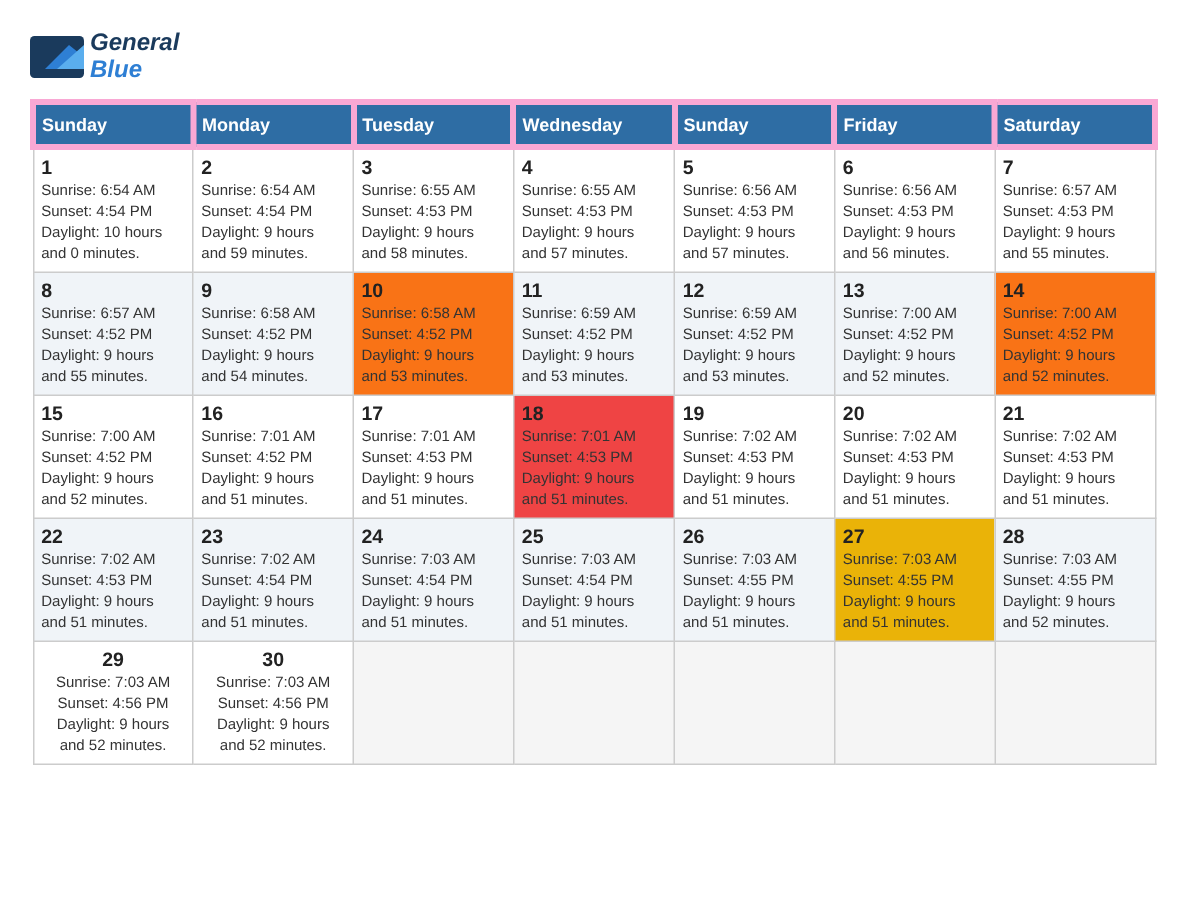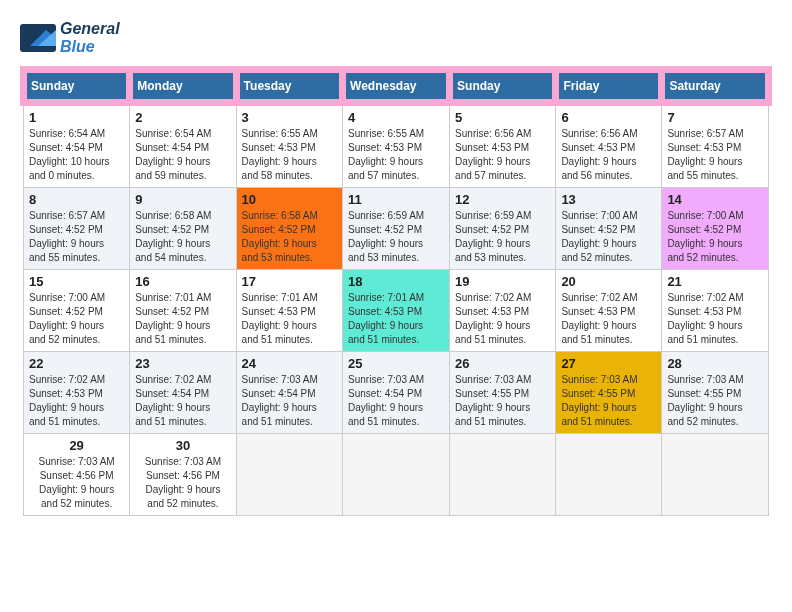--- a/index.html
+++ b/index.html
@@ -43,21 +43,21 @@
       border-collapse: collapse;
       font-size: 10px;
     }
     .calendar th {
       background: #2e6da4;
       color: #fff;
       padding: 6px 4px;
       text-align: left;
       font-size: 12px;
       font-weight: bold;
-      border: 7px solid #f9a8d4;
+      border: 4px solid #f9a8d4;
     }
     .calendar td {
       border: 1px solid #ccc;
       vertical-align: top;
       padding: 4px 5px;
       width: 108px;
       min-height: 80px;
       background: #fff;
     }
     .calendar tr:nth-child(even) td {
@@ -171,39 +171,39 @@
           <div class="day-info">Sunrise: 6:59 AM<br>Sunset: 4:52 PM<br>Daylight: 9 hours<br>and 53 minutes.</div>
         </td>
         <td class="has-data" style="background: rgb(240, 244, 248); margin-left: 40px;">
           <span class="day-num">12</span>
           <div class="day-info">Sunrise: 6:59 AM<br>Sunset: 4:52 PM<br>Daylight: 9 hours<br>and 53 minutes.</div>
         </td>
         <td class="has-data" style="background: rgb(240, 244, 248);">
           <span class="day-num">13</span>
           <div class="day-info">Sunrise: 7:00 AM<br>Sunset: 4:52 PM<br>Daylight: 9 hours<br>and 52 minutes.</div>
         </td>
-        <td class="has-data" style="background: #f0abfc;">
+        <td class="has-data" style="background: #f97316;">
           <span class="day-num">14</span>
           <div class="day-info">Sunrise: 7:00 AM<br>Sunset: 4:52 PM<br>Daylight: 9 hours<br>and 52 minutes.</div>
         </td>
       </tr>
       <tr>
         <td class="has-data" style="background: rgb(255, 255, 255);">
           <span class="day-num">15</span>
           <div class="day-info">Sunrise: 7:00 AM<br>Sunset: 4:52 PM<br>Daylight: 9 hours<br>and 52 minutes.</div>
         </td>
         <td class="has-data" style="background: rgb(255, 255, 255);">
           <span class="day-num">16</span>
           <div class="day-info">Sunrise: 7:01 AM<br>Sunset: 4:52 PM<br>Daylight: 9 hours<br>and 51 minutes.</div>
         </td>
         <td class="has-data" style="background: rgb(255, 255, 255);">
           <span class="day-num">17</span>
           <div class="day-info">Sunrise: 7:01 AM<br>Sunset: 4:53 PM<br>Daylight: 9 hours<br>and 51 minutes.</div>
         </td>
-        <td class="has-data" style="background: #5eead4;">
+        <td class="has-data" style="background: #ef4444;">
           <span class="day-num">18</span>
           <div class="day-info">Sunrise: 7:01 AM<br>Sunset: 4:53 PM<br>Daylight: 9 hours<br>and 51 minutes.</div>
         </td>
         <td class="has-data" style="background: rgb(255, 255, 255);">
           <span class="day-num">19</span>
           <div class="day-info">Sunrise: 7:02 AM<br>Sunset: 4:53 PM<br>Daylight: 9 hours<br>and 51 minutes.</div>
         </td>
         <td class="has-data" style="background: rgb(255, 255, 255);">
           <span class="day-num">20</span>
           <div class="day-info">Sunrise: 7:02 AM<br>Sunset: 4:53 PM<br>Daylight: 9 hours<br>and 51 minutes.</div>

